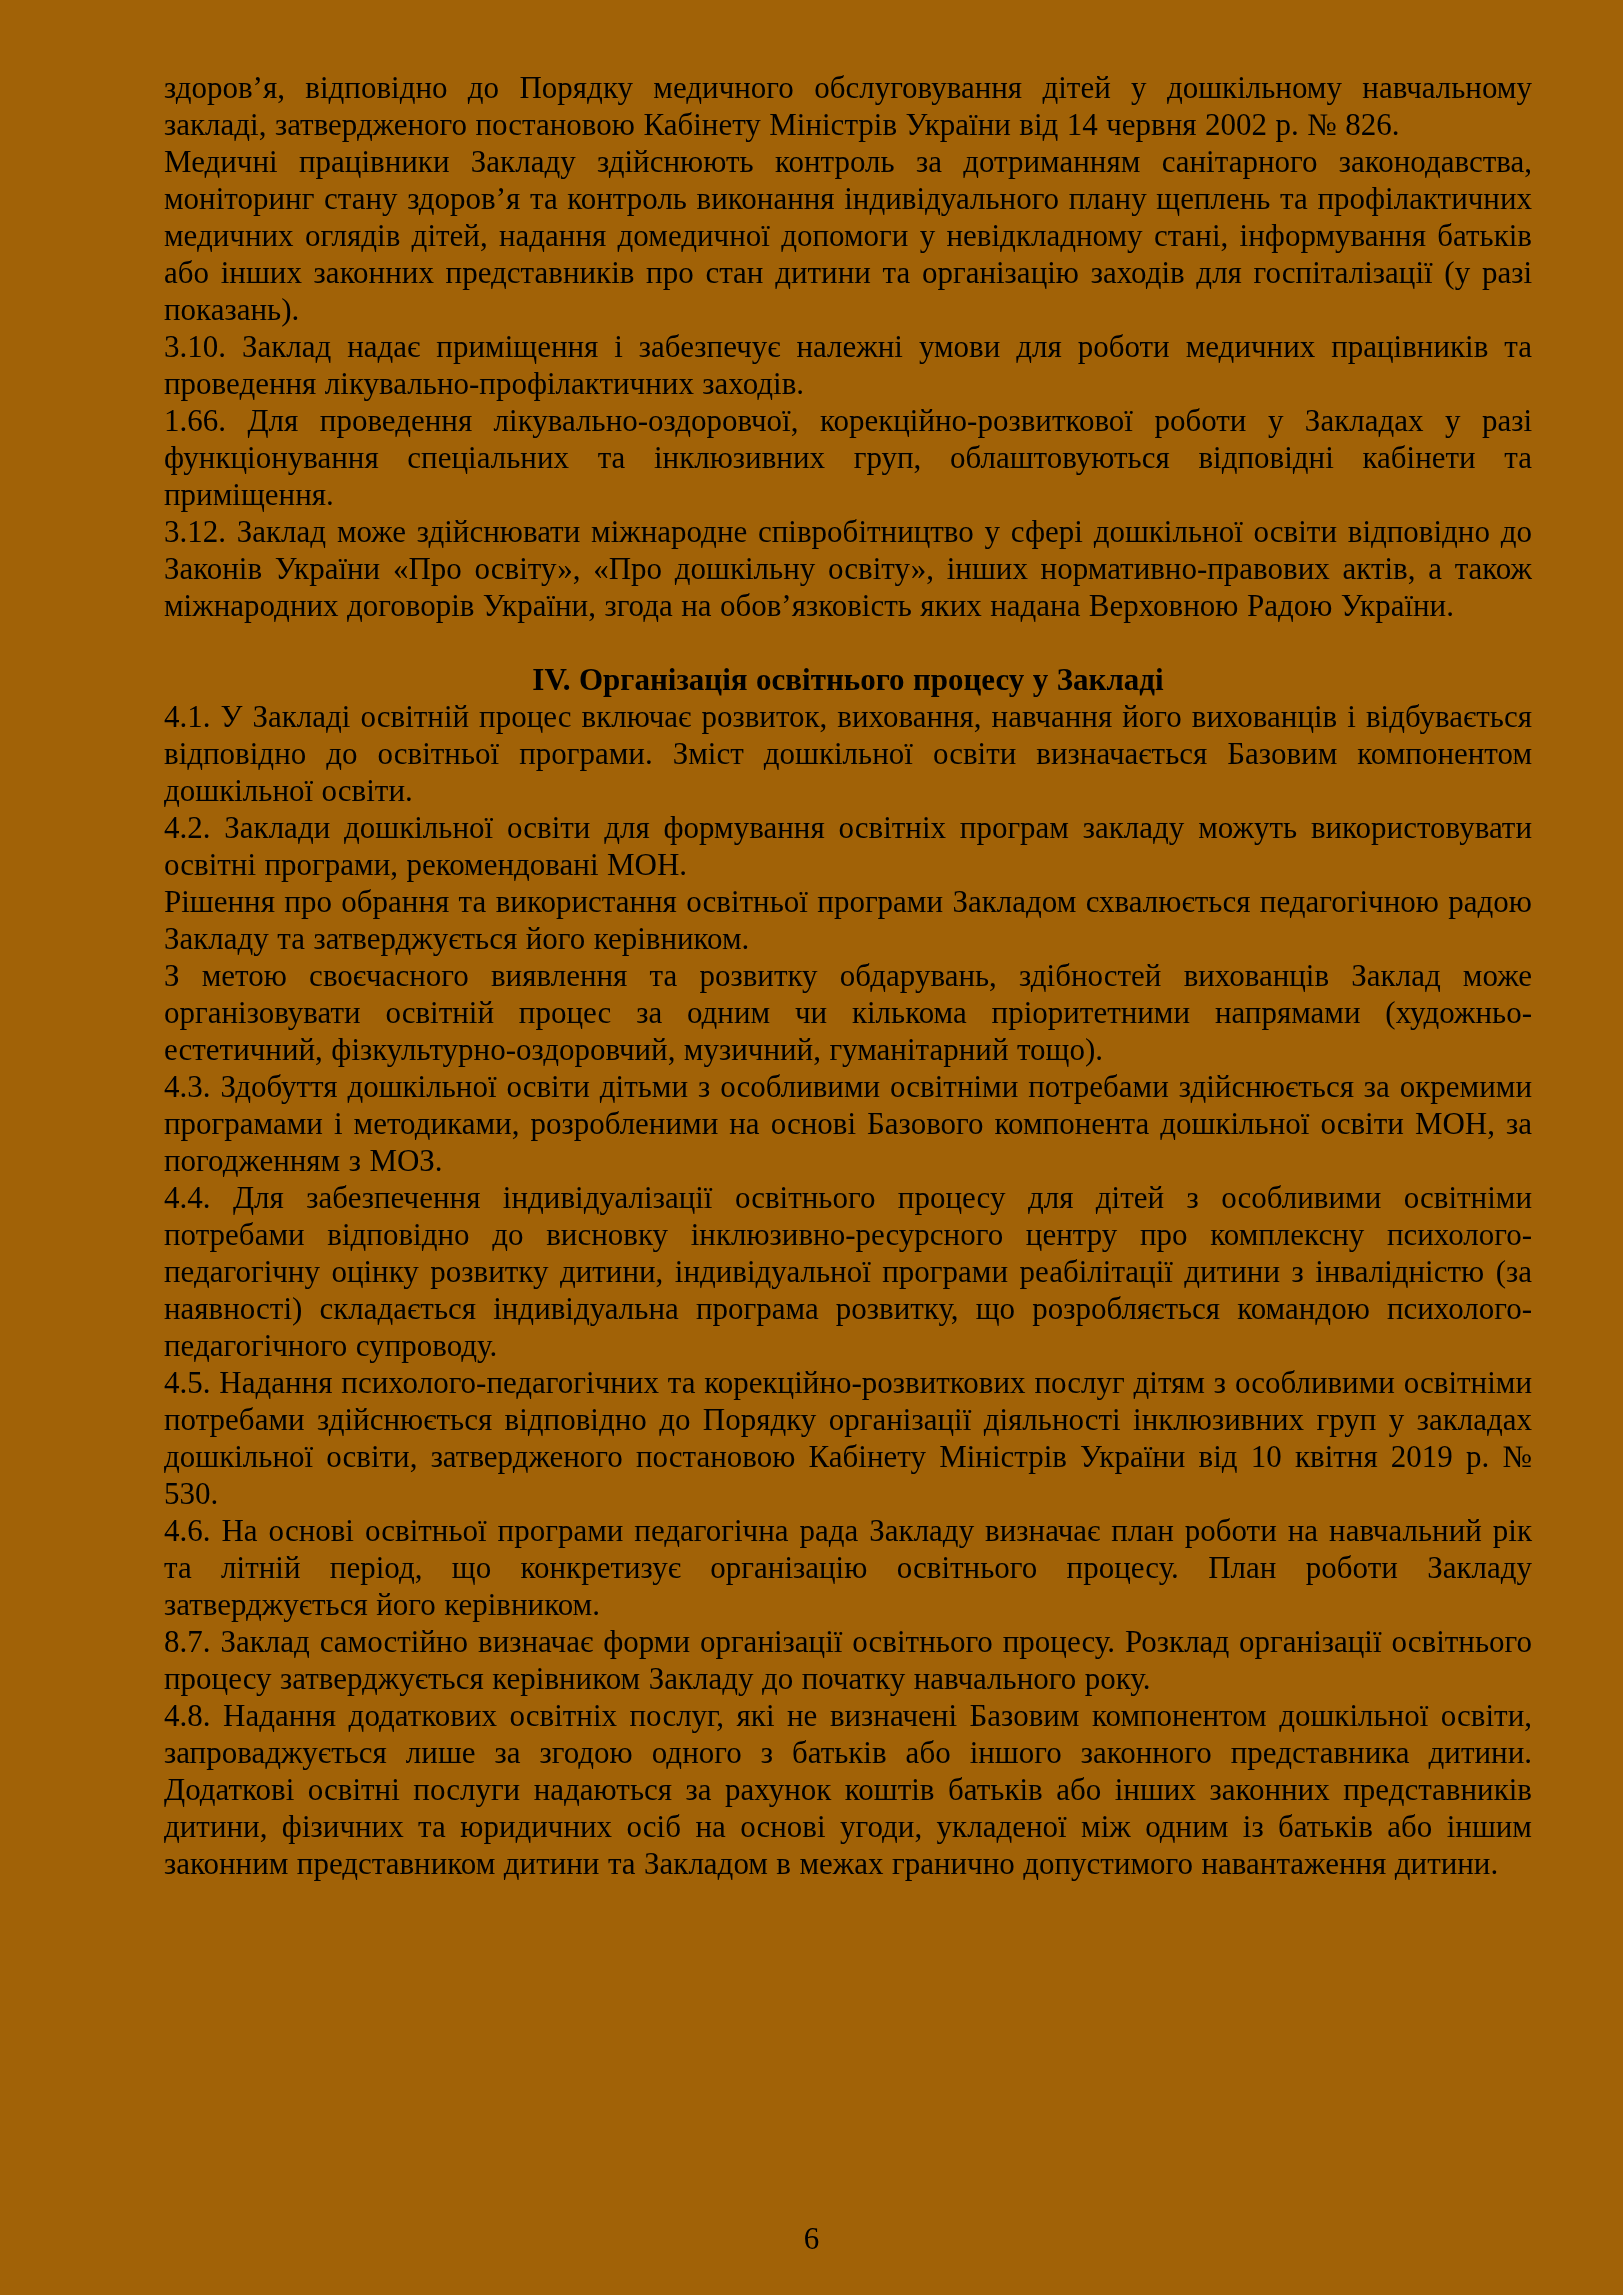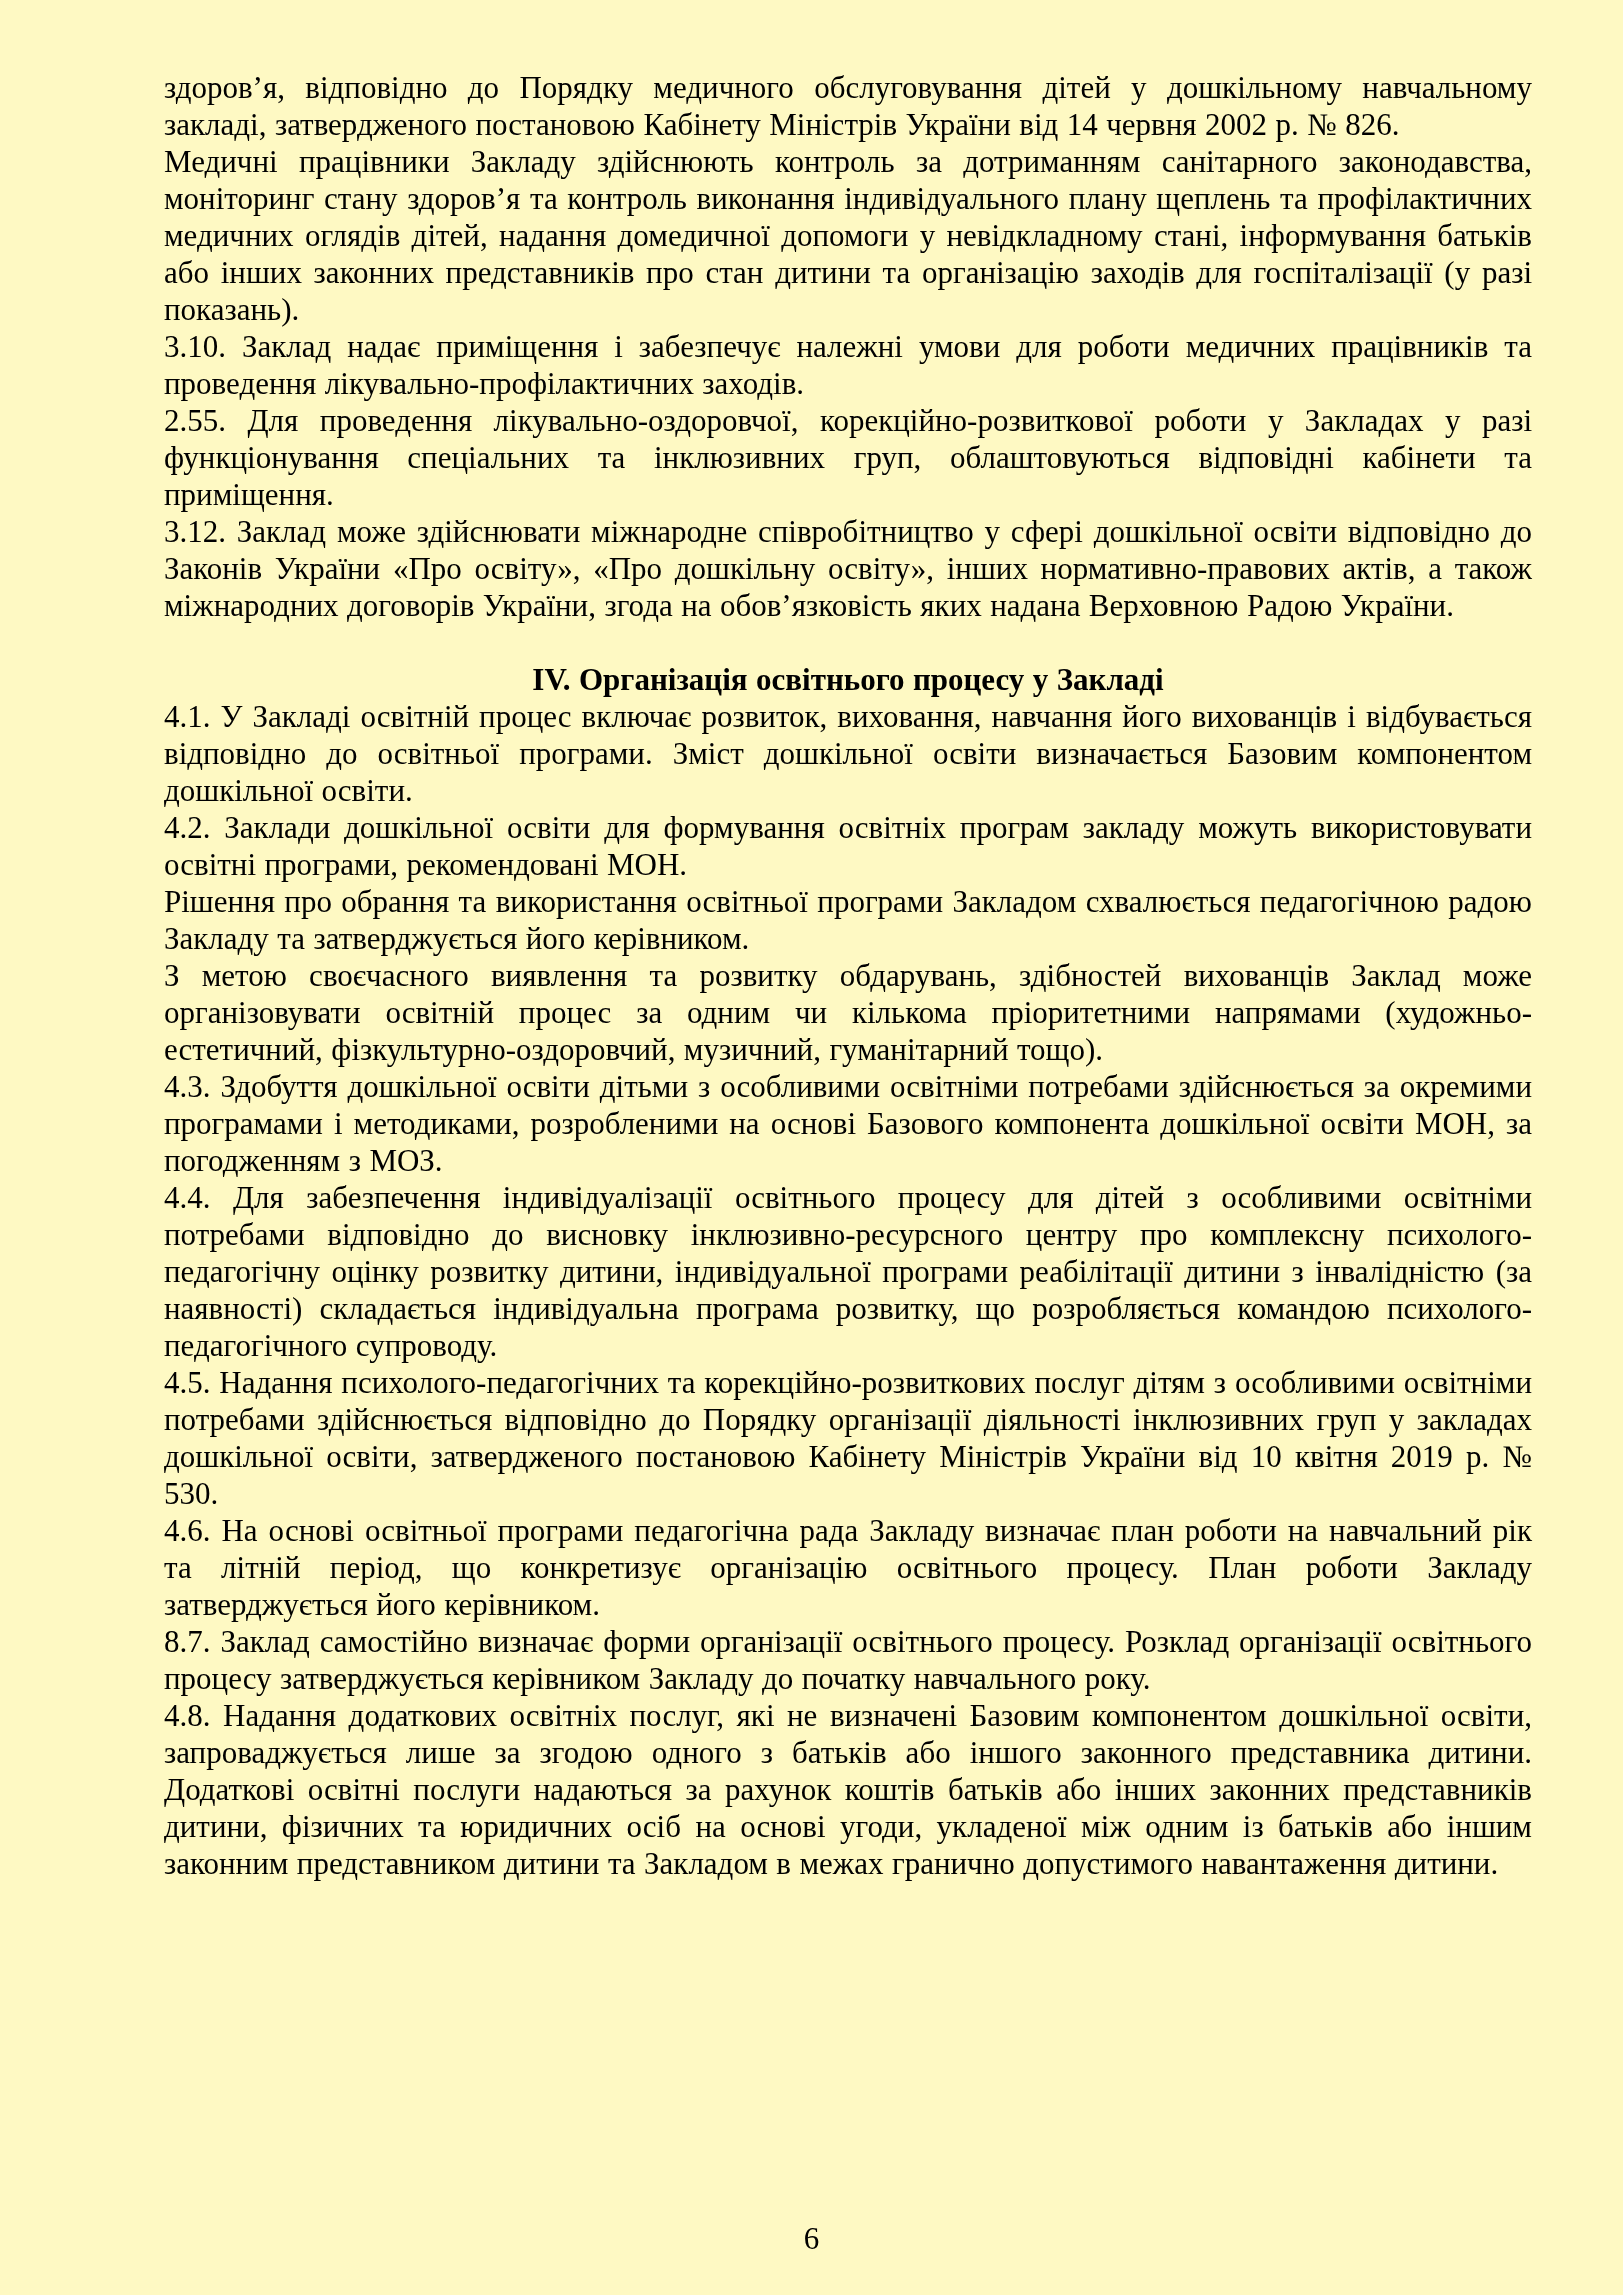--- a/index.html
+++ b/index.html
@@ -4,21 +4,21 @@
 <style>
   html, body {
     margin: 0;
     padding: 0;
     background: #ffffff;
   }
   .page {
     position: relative;
     width: 1623px;
     height: 2295px;
-    background: #fef9c3;
+    background: #a16207;
     color: #000000;
     font-family: "Liberation Serif", "DejaVu Serif", serif;
     overflow: hidden;
   }
   .text-block {
     position: absolute;
     left: 164px;
     top: 69px;
     width: 1368px;
     font-size: 31px;
@@ -52,21 +52,21 @@
   }
 </style>
 </head>
 <body>
 
 <div class="page">
   <main class="text-block">
     <p class="para">здоров’я, відповідно до Порядку медичного обслуговування дітей у дошкільному навчальному закладі, затвердженого постановою Кабінету Міністрів України від 14 червня 2002 р. № 826.</p>
     <p class="para">Медичні працівники Закладу здійснюють контроль за дотриманням санітарного законодавства, моніторинг стану здоров’я та контроль виконання індивідуального плану щеплень та профілактичних медичних оглядів дітей, надання домедичної допомоги у невідкладному стані, інформування батьків або інших законних представників про стан дитини та організацію заходів для госпіталізації (у разі показань).</p>
     <p class="para">3.10. Заклад надає приміщення і забезпечує належні умови для роботи медичних працівників та проведення лікувально-профілактичних заходів.</p>
-    <p class="para">2.55. Для проведення лікувально-оздоровчої, корекційно-розвиткової роботи у Закладах у разі функціонування спеціальних та інклюзивних груп, облаштовуються відповідні кабінети та приміщення.</p>
+    <p class="para">1.66. Для проведення лікувально-оздоровчої, корекційно-розвиткової роботи у Закладах у разі функціонування спеціальних та інклюзивних груп, облаштовуються відповідні кабінети та приміщення.</p>
     <p class="para">3.12. Заклад може здійснювати міжнародне співробітництво у сфері дошкільної освіти відповідно до Законів України «Про освіту», «Про дошкільну освіту», інших нормативно-правових актів, а також міжнародних договорів України, згода на обов’язковість яких надана Верховною Радою України.</p>
 
     <h2 class="heading">IV. Організація освітнього процесу у Закладі</h2>
 
     <p class="para">4.1. У Закладі освітній процес включає розвиток, виховання, навчання його вихованців і відбувається відповідно до освітньої програми. Зміст дошкільної освіти визначається Базовим компонентом дошкільної освіти.</p>
     <p class="para">4.2. Заклади дошкільної освіти для формування освітніх програм закладу можуть використовувати освітні програми, рекомендовані МОН.</p>
     <p class="para">Рішення про обрання та використання освітньої програми Закладом схвалюється педагогічною радою Закладу та затверджується його керівником.</p>
     <p class="para">З метою своєчасного виявлення та розвитку обдарувань, здібностей вихованців Заклад може організовувати освітній процес за одним чи кількома пріоритетними напрямами (художньо-естетичний, фізкультурно-оздоровчий, музичний, гуманітарний тощо).</p>
     <p class="para">4.3. Здобуття дошкільної освіти дітьми з особливими освітніми потребами здійснюється за окремими програмами і методиками, розробленими на основі Базового компонента дошкільної освіти МОН, за погодженням з МОЗ.</p>
     <p class="para">4.4. Для забезпечення індивідуалізації освітнього процесу для дітей з особливими освітніми потребами відповідно до висновку інклюзивно-ресурсного центру про комплексну психолого-педагогічну оцінку розвитку дитини, індивідуальної програми реабілітації дитини з інвалідністю (за наявності) складається індивідуальна програма розвитку, що розробляється командою психолого-педагогічного супроводу.</p>

